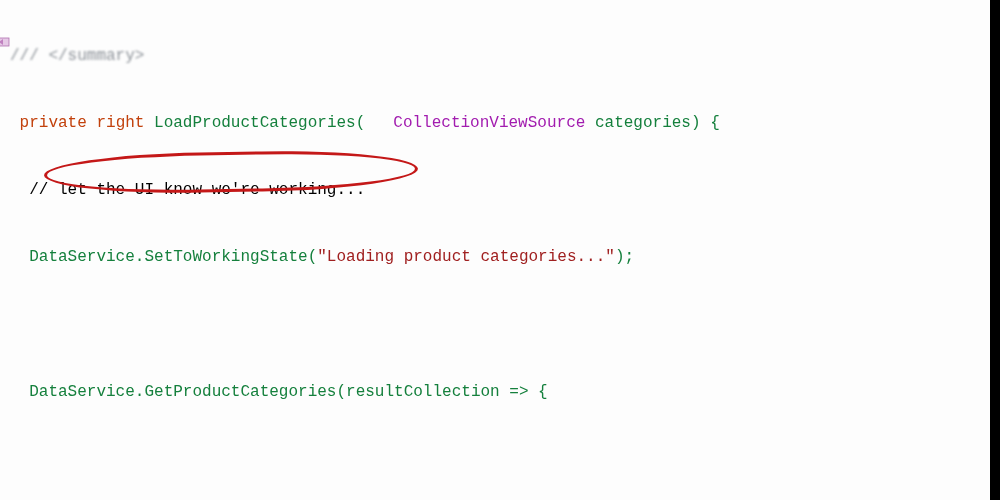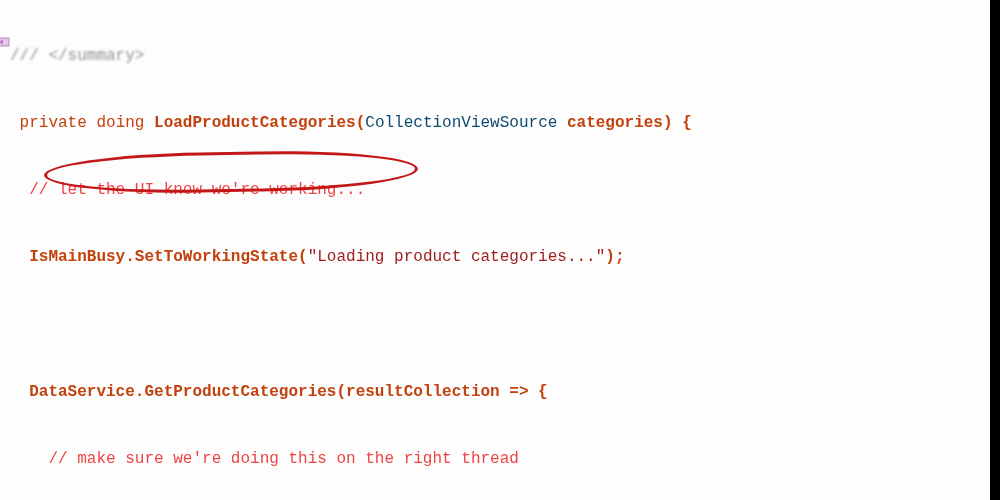--- a/index.html
+++ b/index.html
@@ -27,25 +27,25 @@
       color: #222;
     }
     .line { display: block; position: relative; }
     .gutter-icon {
       position: absolute;
       left: -2px;
       top: 35px;
       width: 14px;
       height: 14px;
     }
-    .comment { color: #ef4444; }
+    .comment { color: #000000; }
     .keyword { color: #c2410c; }
-    .type { color: #0c4a6e; }
+    .type { color: #a21caf; margin-left: 28px; }
     .string { color: #a02020; }
-    .plain { color: #c2410c; font-weight: bold; }
+    .plain { color: #15803d; }
     .greyish { color: #7a8088; }
     .faded-top {
       filter: blur(1px);
       opacity: 0.85;
     }
     .highlight-oval {
       position: absolute;
       left: 44px;
       top: 152px;
       width: 368px;
@@ -61,26 +61,25 @@
 
 <div class="editor-wrap">
 
   <svg class="gutter-icon" viewBox="0 0 14 14">
     <rect x="1" y="3" width="10" height="8" fill="#e6c9e6" stroke="#b070b0" stroke-width="0.8"></rect>
     <path d="M1 7 L5 4 L5 10 Z" fill="#c080c0"></path>
   </svg>
 
   <div class="code-area">
     <span class="line faded-top"><span class="greyish">/// </span><span class="greyish">&lt;/summary&gt;</span></span>
-    <span class="line"> <span class="keyword">private</span> <span class="keyword">doing</span><span class="plain"> LoadProductCategories(</span><span class="type">CollectionViewSource</span><span class="plain"> categories) {</span></span>
+    <span class="line"> <span class="keyword">private</span> <span class="keyword">right</span><span class="plain"> LoadProductCategories(</span><span class="type">CollectionViewSource</span><span class="plain"> categories) {</span></span>
     <span class="line"><span class="comment">  // let the UI know we're working...</span></span>
-    <span class="line"><span class="plain">  IsMainBusy.SetToWorkingState(</span><span class="string">"Loading product categories..."</span><span class="plain">);</span></span>
+    <span class="line"><span class="plain">  DataService.SetToWorkingState(</span><span class="string">"Loading product categories..."</span><span class="plain">);</span></span>
     <span class="line"> </span>
     <span class="line"><span class="plain">  DataService.GetProductCategories(resultCollection =&gt; {</span></span>
-    <span class="line"><span class="comment">    // make sure we're doing this on the right thread</span></span>
     
     
     
     
     
     
     
     
   </div>
 

